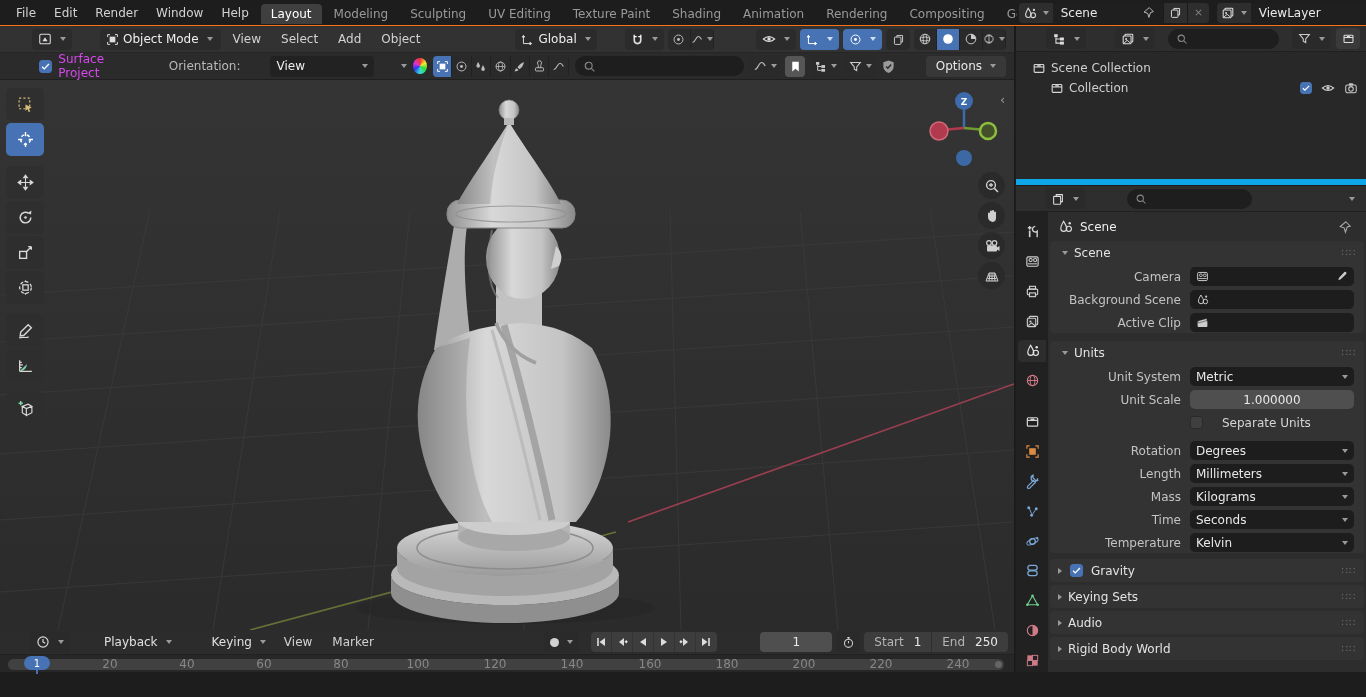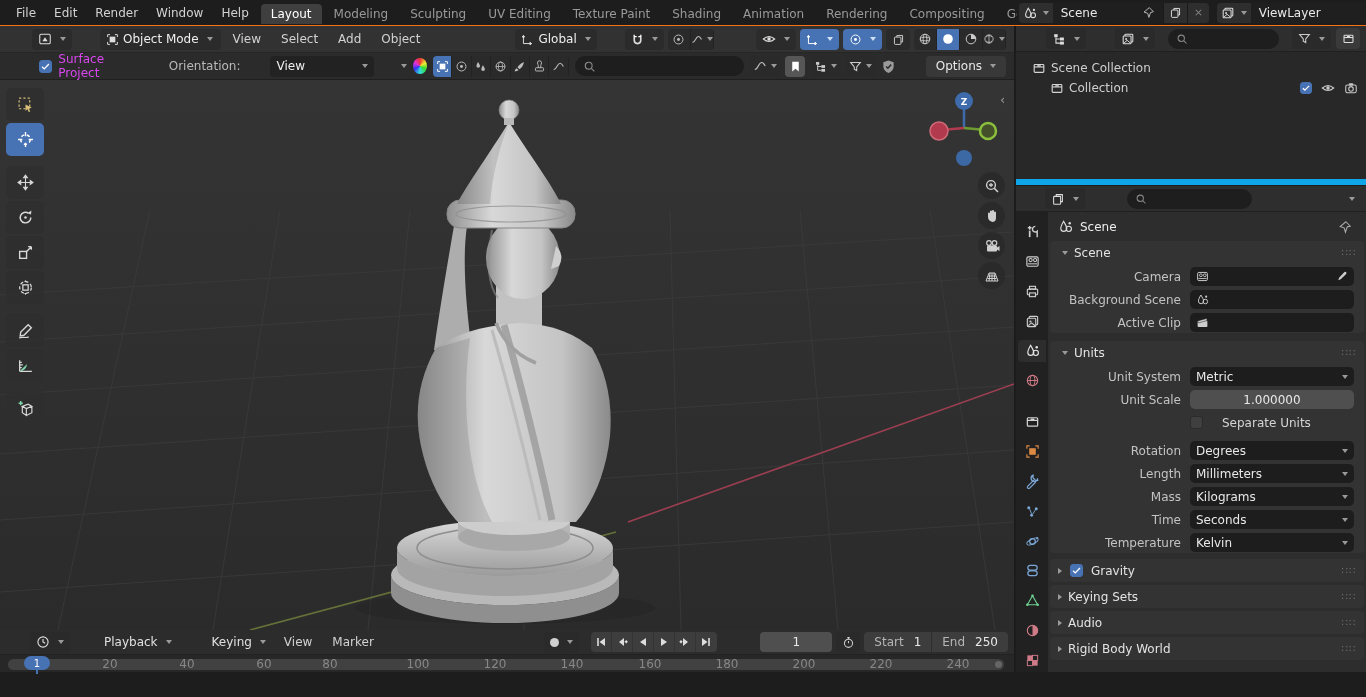--- a/index.html
+++ b/index.html
@@ -1134,21 +1134,21 @@
         <span class="tfield" style="border-radius:0 4px 4px 0;border-left:1px solid #2e2e2e">
             <span style="color:#b5b5b5">End</span>
             <span>250</span>
           </span>
       </div>
     </div>
     <div id="tl-ruler">
       <span class="tickno" style="left:110px">20</span>
       <span class="tickno" style="left:187px">40</span>
       <span class="tickno" style="left:264px">60</span>
-      <span class="tickno" style="left:330px">80</span>
+      <span class="tickno" style="left:341px">80</span>
       <span class="tickno" style="left:418px">100</span>
       <span class="tickno" style="left:495px">120</span>
       <span class="tickno" style="left:572px">140</span>
       <span class="tickno" style="left:650px">160</span>
       <span class="tickno" style="left:727px">180</span>
       <span class="tickno" style="left:804px">200</span>
       <span class="tickno" style="left:881px">220</span>
       <span class="tickno" style="left:958px">240</span>
       <div id="tl-scroll">
           <span class="handle"></span>

